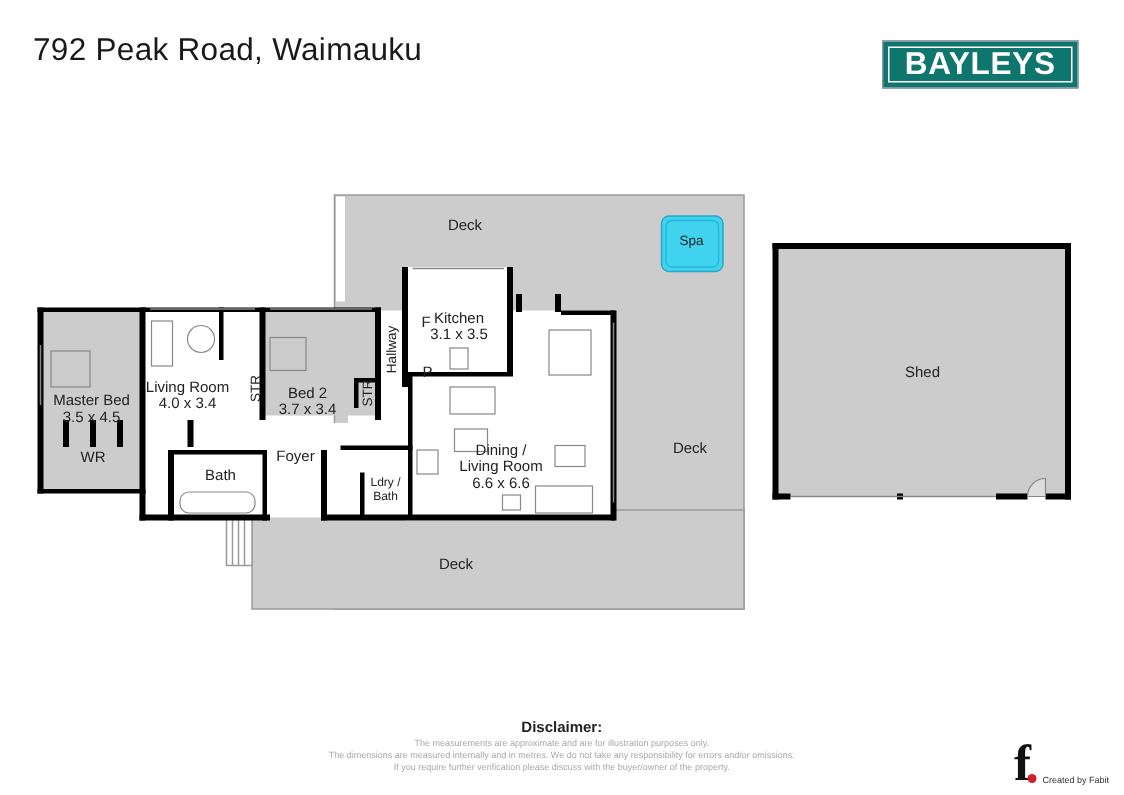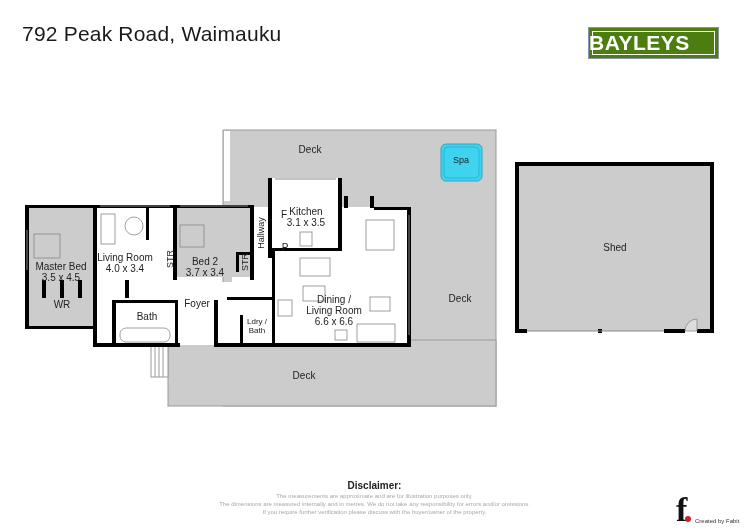--- a/index.html
+++ b/index.html
@@ -1,20 +1,20 @@
 <!DOCTYPE html>
 <html><head>
 <meta charset="utf-8">
 <style>
   html, body { margin:0; padding:0; background:#ffffff; }
   body { width:749px; height:530px; position:relative; overflow:hidden;
          font-family:"Liberation Sans", sans-serif; color:#222; }
   .title { position:absolute; left:22px; top:22px; font-size:21px; color:#1a1a1a; letter-spacing:0.2px; }
-  .logo { position:absolute; left:588px; top:27px; width:131px; height:32px; background:#4d7c0f;
-          border:1px solid #8a93aa; box-sizing:border-box; display:flex; align-items:center; }
+  .logo { position:absolute; left:588px; top:27px; width:131px; height:32px; background:#0f766e;
+          border:1px solid #8a93aa; box-sizing:border-box; display:flex; align-items:center; justify-content:center; }
   .logo-inner { position:absolute; left:3px; top:3px; right:3px; bottom:3px; border:1px solid #ffffff; }
   .logo span { position:relative; color:#fff; font-weight:bold; font-size:21px; letter-spacing:0.5px; }
   svg.plan { position:absolute; left:0; top:0; }
   .lbl { font-family:"Liberation Sans", sans-serif; font-size:10px; fill:#222; text-anchor:middle; }
   .disc-title { position:absolute; left:0; width:749px; top:480px; text-align:center; font-weight:bold; font-size:10px; color:#222; }
   .disc-line { position:absolute; left:0; width:749px; text-align:center; font-size:6px; color:#a8a8a8; }
   .fabit { position:absolute; left:676px; top:495px; }
   .fabit-f { position:absolute; left:0; top:0; font-family:"Liberation Serif", serif; font-size:34px; font-weight:bold; color:#111; line-height:30px; }
   .fabit-dot { position:absolute; left:9px; top:21px; width:6px; height:6px; border-radius:50%; background:#d0202a; }
   .fabit-txt { position:absolute; left:19px; top:23px; font-size:6px; color:#333; white-space:nowrap; }

